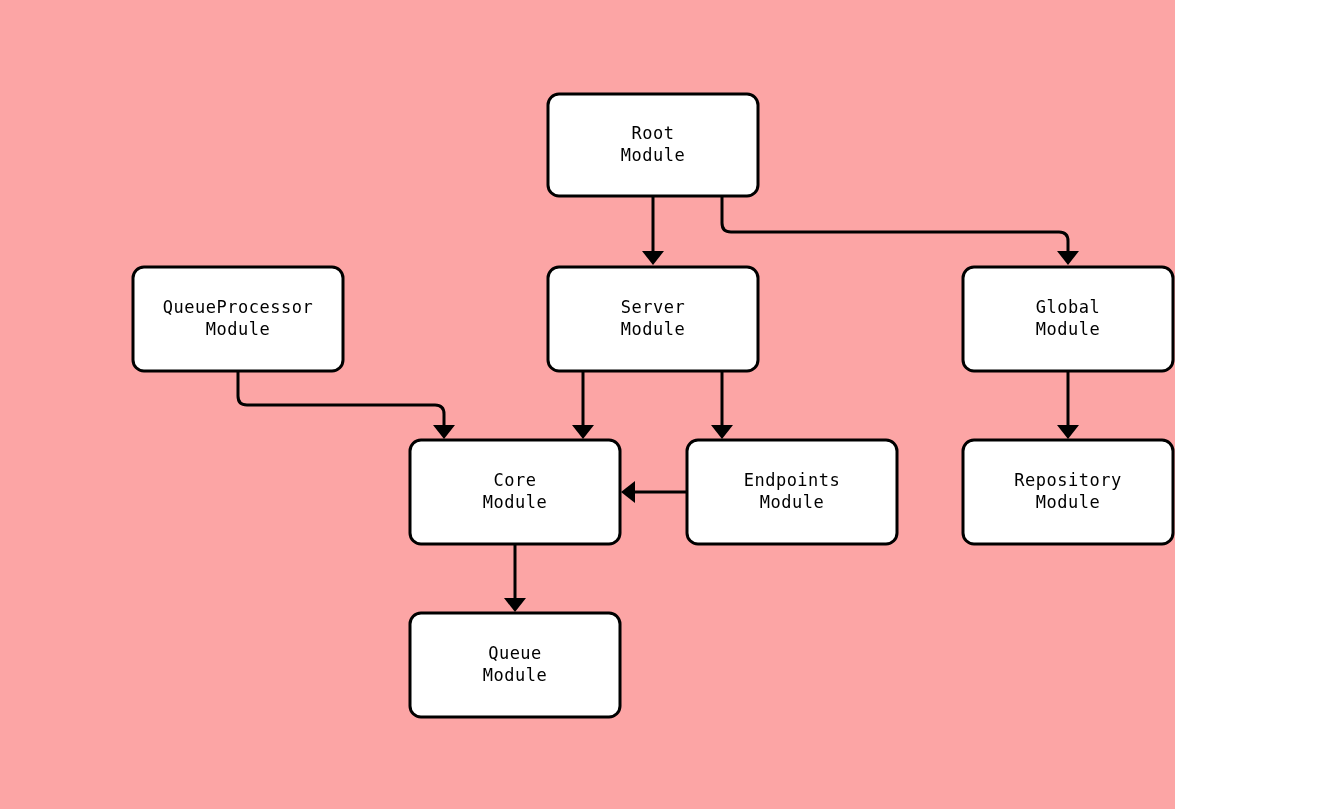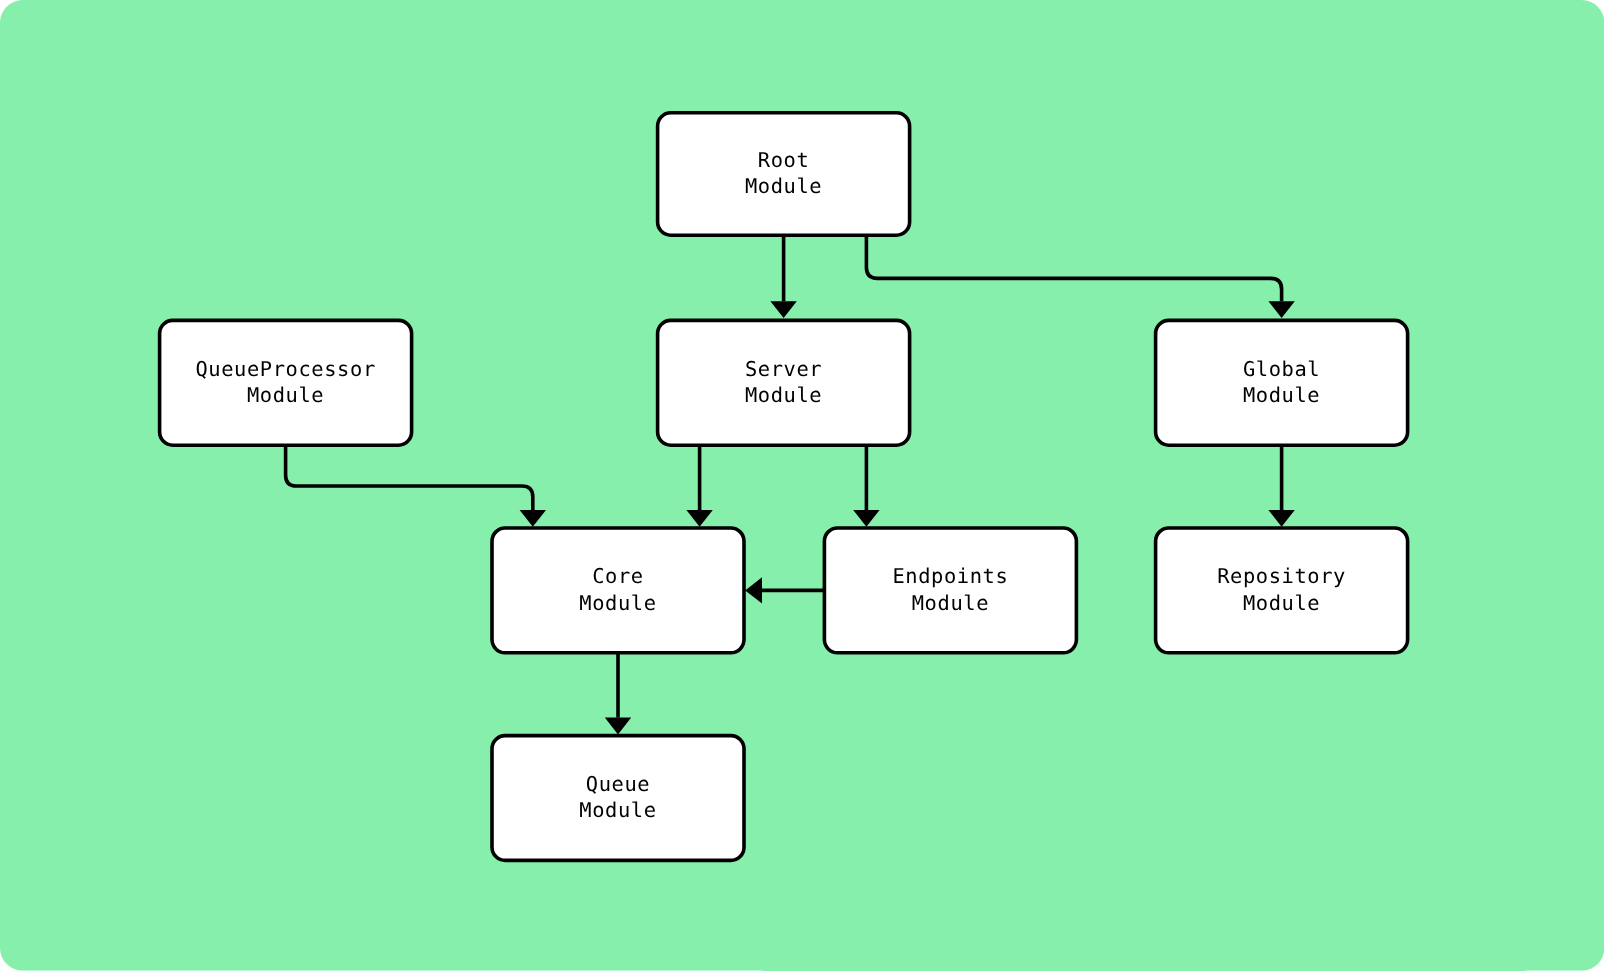--- a/index.html
+++ b/index.html
@@ -6,25 +6,24 @@
   html, body {
     margin: 0;
     padding: 0;
     background: #ffffff;
   }
   body {
     font-family: "DejaVu Sans Mono", "Liberation Mono", monospace;
   }
   #diagram-root {
     position: relative;
-    width: 1337px;
+    width: 1175px;
     height: 809px;
-    background: #86efac;
+    background: #fca5a5;
     overflow: hidden;
-    border-radius: 19px;
   }
   #diagram-svg {
     position: absolute;
     top: 0;
     left: 0;
     width: 1337px;
     height: 809px;
   }
   .node-box {
     fill: #ffffff;

